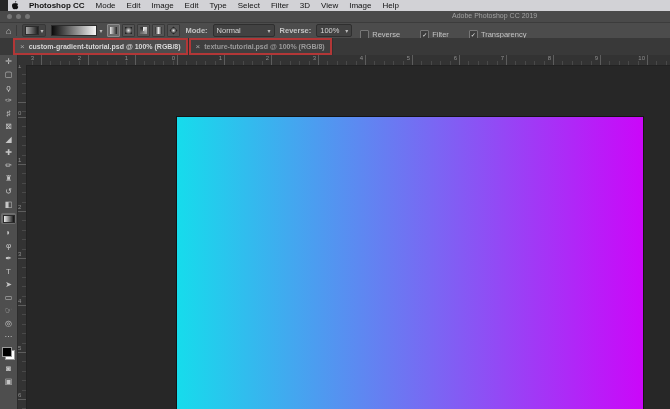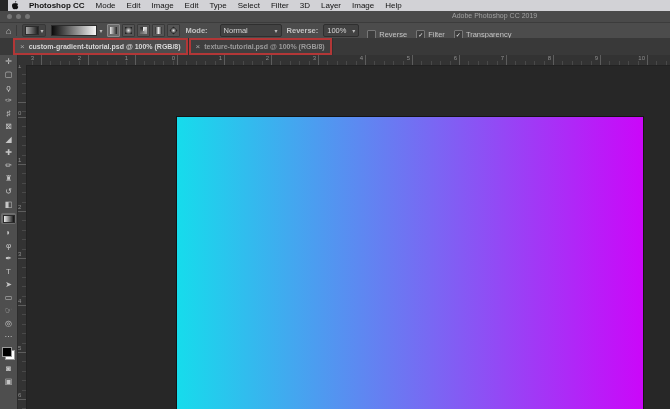--- a/index.html
+++ b/index.html
@@ -40,23 +40,23 @@
   .gt i{display:block;width:7px;height:7px;}
   .gt-linear i{background:linear-gradient(90deg,#e8e8e8,#222);}
   .gt-radial i{background:radial-gradient(circle,#e8e8e8 0%,#222 80%);}
   .gt-angle i{background:conic-gradient(#e8e8e8,#222);}
   .gt-reflected i{background:linear-gradient(90deg,#222,#e8e8e8,#222);}
   .gt-diamond i{background:radial-gradient(circle at 50% 50%,#e8e8e8 0%,#222 75%);transform:rotate(45deg) scale(.8);}
   .opt-label{font-size:7.5px;color:#c4c4c4;white-space:nowrap;font-weight:bold;}
   .select{display:flex;align-items:center;justify-content:space-between;background:#424242;
           border:1px solid #2f2f2f;border-radius:2px;height:11px;padding:0 3px;font-size:7.5px;
           color:#d5d5d5;}
-  .select.mode{width:54px;margin-left:7px;}
+  .select.mode{width:54px;}
   .select.opacity{width:28px;}
-  .cb-group{display:flex;align-items:center;gap:9px;margin-left:3px;margin-top:8px;}
+  .cb-group{display:flex;align-items:center;gap:20px;margin-left:3px;margin-top:8px;}
   .cb-item{display:flex;align-items:center;gap:3px;}
   .cb{width:7px;height:7px;border:1px solid #777;background:#3d3d3d;border-radius:1px;
       display:flex;align-items:center;justify-content:center;font-size:6px;color:#eee;line-height:6px;}
   .cb.checked::before{content:"✓";}
   .cb-label{font-size:7.5px;color:#c4c4c4;white-space:nowrap;}
 
   
   .tabbar{position:absolute;top:38px;left:0;right:0;height:17px;background:#393939;
           display:flex;align-items:stretch;padding-left:13px;border-bottom:1px solid #2d2d2d;}
   .doc-tab{display:flex;align-items:center;gap:4px;padding:0 7px;background:#3f3f3f;
@@ -117,21 +117,21 @@
     <span class="appname">Photoshop CC</span>
     <span id="menu-items" style="display:flex">
         <span class="menu-item">Mode</span>
         <span class="menu-item">Edit</span>
         <span class="menu-item">Image</span>
         <span class="menu-item">Edit</span>
         <span class="menu-item">Type</span>
         <span class="menu-item">Select</span>
         <span class="menu-item">Filter</span>
         <span class="menu-item">3D</span>
-        <span class="menu-item">Layer</span>
+        <span class="menu-item">View</span>
         <span class="menu-item">Image</span>
         <span class="menu-item">Help</span>
       </span>
   </div>
 
   <div class="titlebar">
     <span class="dots">
       <span class="dot"></span>
       <span class="dot"></span>
       <span class="dot"></span>

